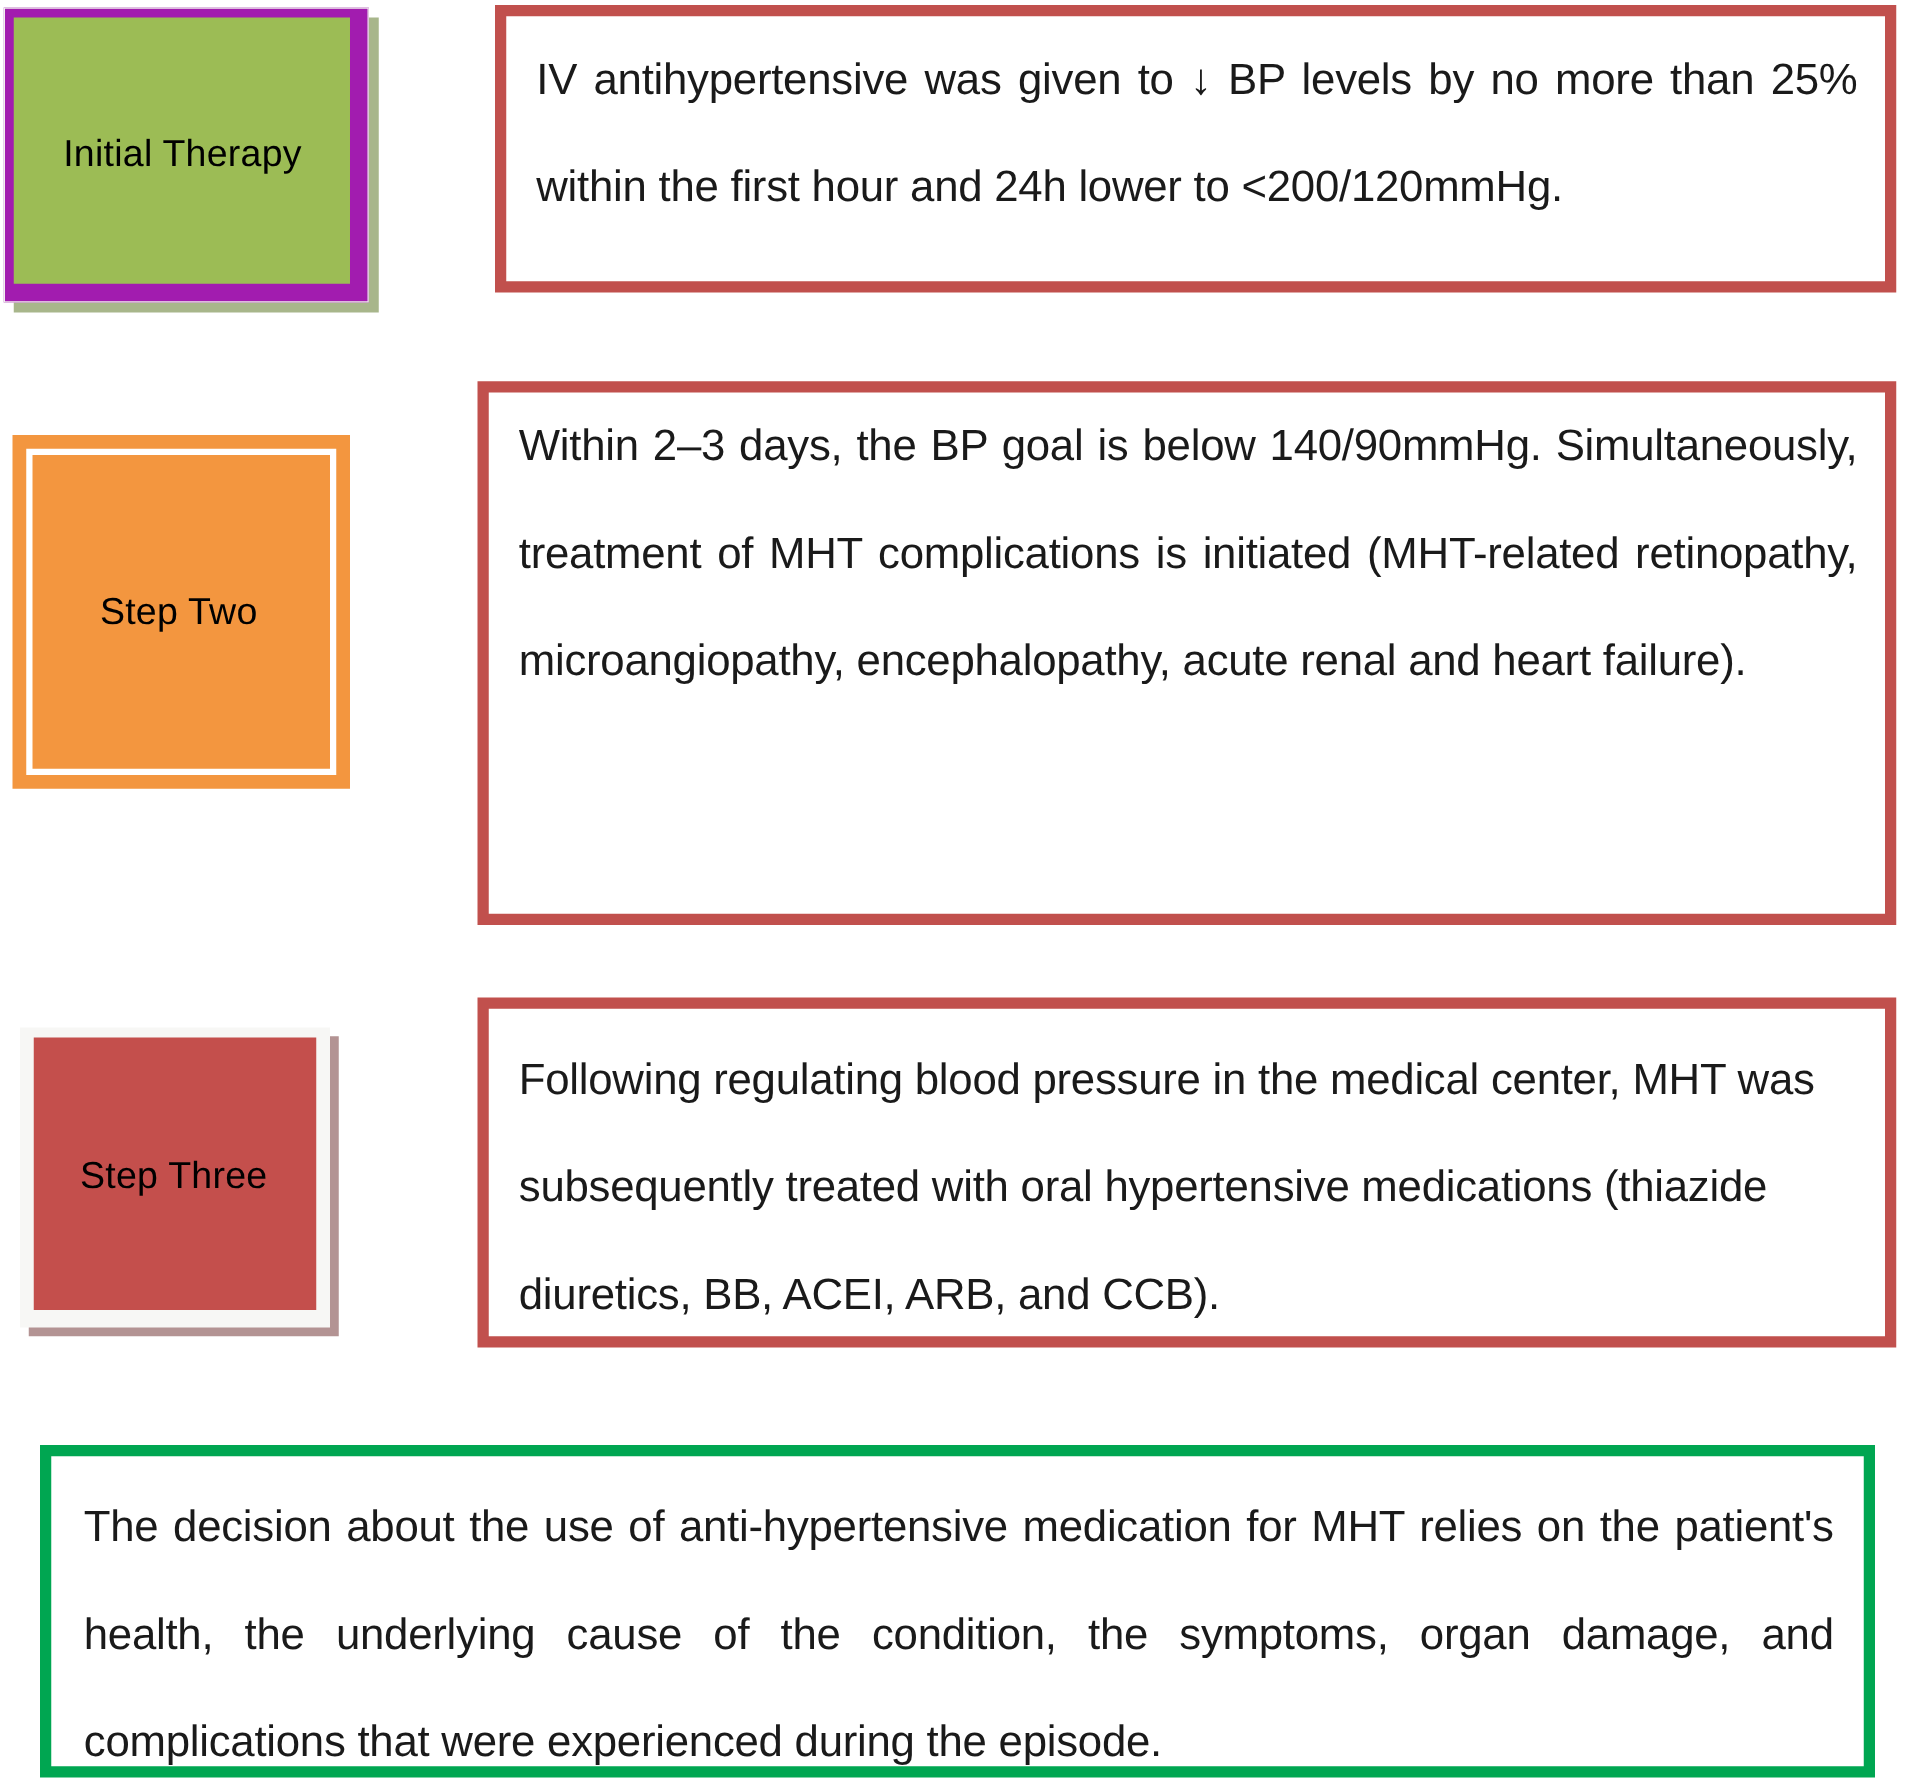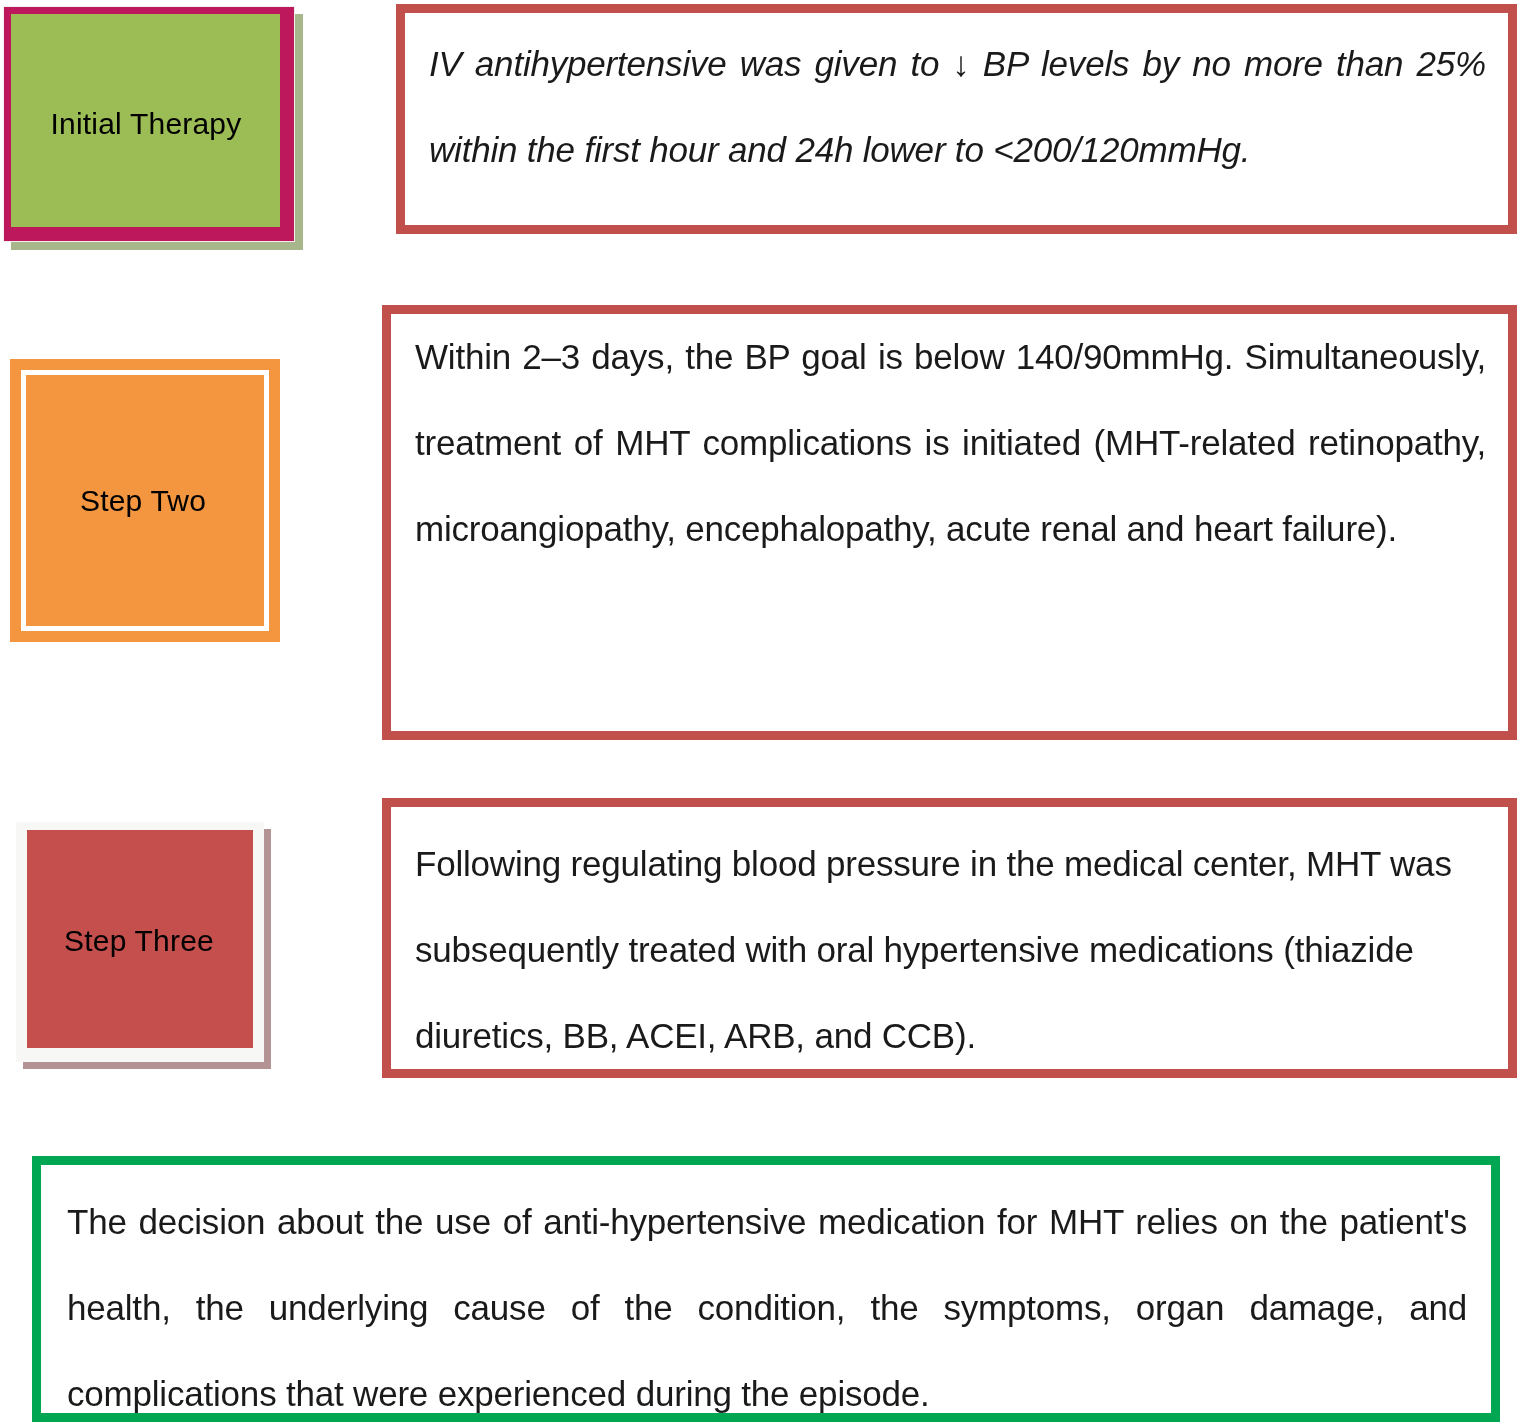--- a/index.html
+++ b/index.html
@@ -30,40 +30,39 @@
     display: flex;
     align-items: center;
   }
 
   
   #block-initial-therapy {
     left: 3px;
     top: 6px;
     width: 292px;
     height: 236px;
-    background: #be185d;
+    background: #a21caf;
     border: 1px solid #efefed;
     box-shadow: 8px 8px 0 0 #a8b68b;
     justify-content: flex-end;
   }
   #block-initial-therapy .fill {
     position: absolute;
     left: 7px; top: 7px;
     right: 14px; bottom: 14px;
     background: #9cbc55;
   }
 
   
   #block-step-two {
     left: 10px;
     top: 348px;
     width: 270px;
     height: 283px;
     background: #f3963f;
-    margin-top: 11px;
   }
   #block-step-two .inner-line {
     position: absolute;
     left: 11px; top: 11px;
     right: 11px; bottom: 11px;
     border: 5px solid #ffffff;
     box-sizing: border-box;
   }
 
   
@@ -112,21 +111,21 @@
   }
 
   #textbox-initial-therapy {
     left: 396px;
     top: 4px;
     width: 1121px;
     height: 230px;
     border: 9px solid #c1504d;
     padding-top: 8px;
   }
-  #textbox-initial-therapy p { text-align: justify; text-align-last: left; font-style: italic; }
+  #textbox-initial-therapy p { text-align: justify; text-align-last: left; }
 
   #textbox-step-two {
     left: 382px;
     top: 305px;
     width: 1135px;
     height: 435px;
     border: 9px solid #c1504d;
     padding-top: 0;
   }
   #textbox-step-two p { text-align: justify; text-align-last: left; }

